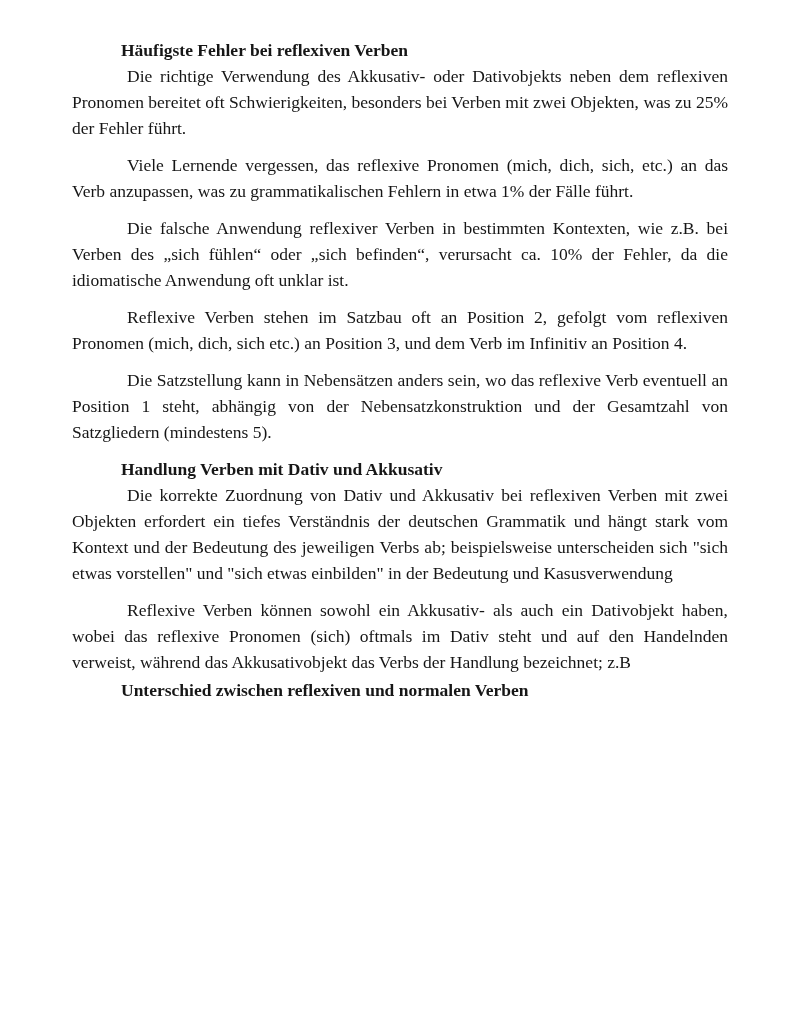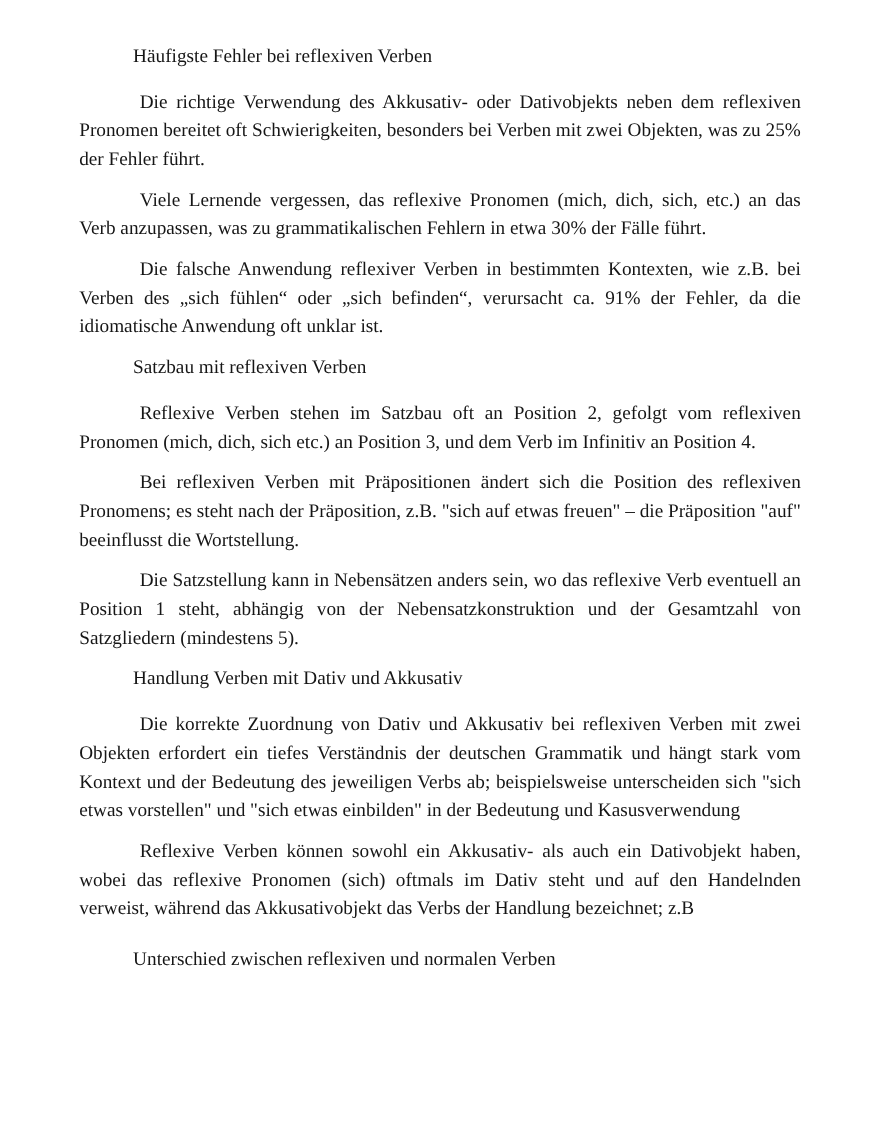--- a/index.html
+++ b/index.html
@@ -19,57 +19,55 @@
     padding: 37px 72px 0 72px;
     background: #ffffff;
     color: #161616;
     font-family: "Liberation Serif", "DejaVu Serif", serif;
     font-size: 17.5px;
     line-height: 26px;
   }
   .heading {
     font-size: 17.5px;
     line-height: 26px;
-    font-weight: 400;
+    font-weight: 700;
     margin: 11px 0 0 0;
     text-indent: 49px;
     text-align: left;
   }
   section:first-child .heading {
     margin-top: 0;
   }
   section:last-child .heading {
-    margin-top: 20px;
+    margin-top: 2px;
   }
   .para {
     margin: 11px 0 0 0;
     text-indent: 55px;
     text-align: justify;
     text-justify: inter-word;
   }
   .heading + .para {
-    margin-top: 16px;
+    margin-top: 0;
   }
 </style>
 </head>
 <body>
 
 <div class="page">
 
   <section>
     <h2 class="heading">Häufigste Fehler bei reflexiven Verben</h2>
     <p class="para">Die richtige Verwendung des Akkusativ- oder Dativobjekts neben dem reflexiven Pronomen bereitet oft Schwierigkeiten, besonders bei Verben mit zwei Objekten, was zu 25% der Fehler führt.</p>
-    <p class="para">Viele Lernende vergessen, das reflexive Pronomen (mich, dich, sich, etc.) an das Verb anzupassen, was zu grammatikalischen Fehlern in etwa 30% der Fälle führt.</p>
-    <p class="para">Die falsche Anwendung reflexiver Verben in bestimmten Kontexten, wie z.B. bei  Verben des  „sich fühlen“ oder „sich befinden“, verursacht  ca. 91% der Fehler, da die idiomatische Anwendung oft unklar ist.</p>
+    <p class="para">Viele Lernende vergessen, das reflexive Pronomen (mich, dich, sich, etc.) an das Verb anzupassen, was zu grammatikalischen Fehlern in etwa 1% der Fälle führt.</p>
+    <p class="para">Die falsche Anwendung reflexiver Verben in bestimmten Kontexten, wie z.B. bei  Verben des  „sich fühlen“ oder „sich befinden“, verursacht  ca. 10% der Fehler, da die idiomatische Anwendung oft unklar ist.</p>
   </section>
 
   <section>
-    <h2 class="heading">Satzbau mit reflexiven Verben</h2>
     <p class="para">Reflexive Verben stehen im Satzbau oft an Position 2,  gefolgt vom  reflexiven Pronomen (mich, dich, sich etc.) an Position 3,  und dem Verb im Infinitiv an Position 4.</p>
-    <p class="para">Bei reflexiven Verben mit Präpositionen ändert sich die Position des reflexiven Pronomens; es steht nach der Präposition, z.B. "sich auf etwas freuen" –  die Präposition "auf" beeinflusst die Wortstellung.</p>
     <p class="para">Die Satzstellung kann in Nebensätzen anders sein,  wo das reflexive Verb eventuell an Position 1 steht, abhängig von der Nebensatzkonstruktion und  der Gesamtzahl von Satzgliedern (mindestens 5).</p>
   </section>
 
   <section>
     <h2 class="heading">Handlung Verben mit Dativ und Akkusativ</h2>
     <p class="para">Die korrekte Zuordnung von Dativ und Akkusativ bei reflexiven Verben mit zwei Objekten erfordert ein tiefes Verständnis der deutschen Grammatik und  hängt stark vom Kontext und der Bedeutung des jeweiligen Verbs ab;  beispielsweise  unterscheiden sich "sich etwas vorstellen" und "sich etwas einbilden" in der Bedeutung und Kasusverwendung</p>
     <p class="para">Reflexive Verben können sowohl ein Akkusativ- als auch ein Dativobjekt haben, wobei das reflexive Pronomen (sich)  oftmals im Dativ steht und auf den Handelnden verweist, während das Akkusativobjekt das Verbs der Handlung bezeichnet;  z.B</p>
   </section>
 
   <section>

